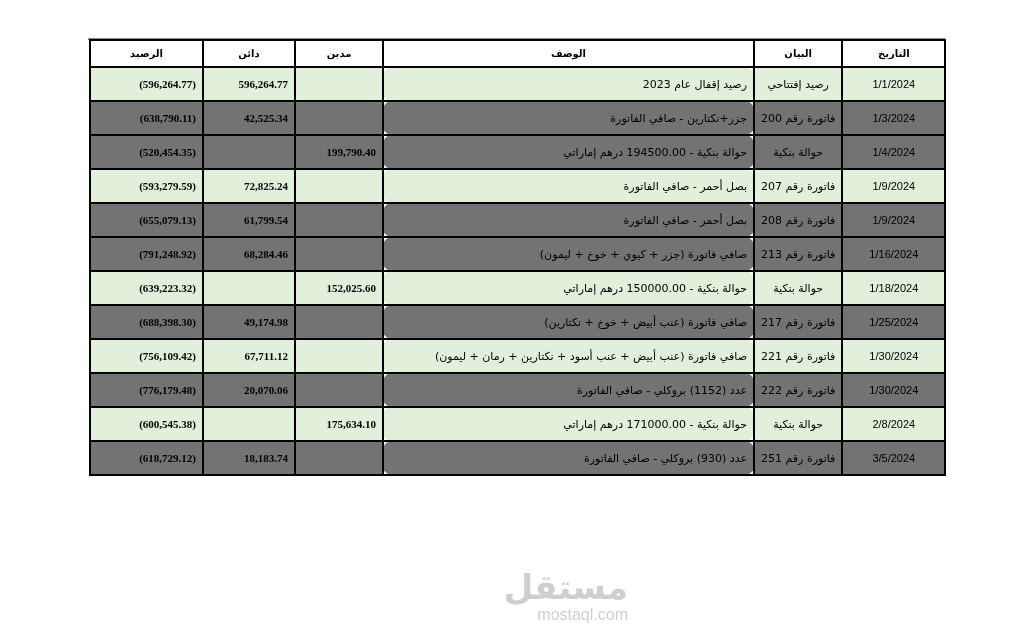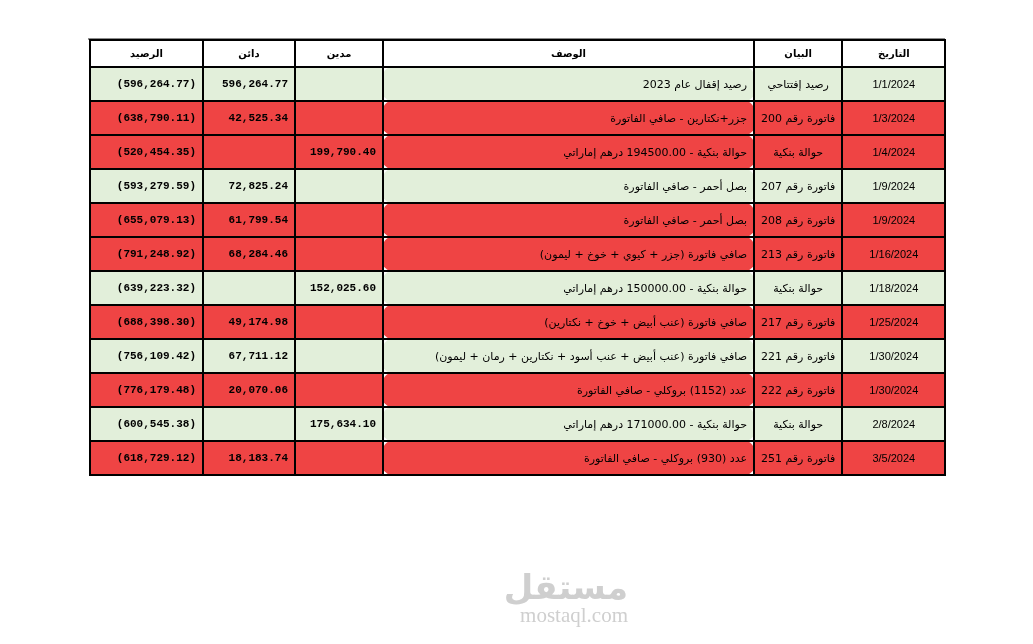--- a/index.html
+++ b/index.html
@@ -44,24 +44,24 @@
       text-align: center;
       background: #ffffff;
       color: #000;
     }
     table.ledger td {
       height: 32px;
       font-size: 11px;
       color: #000;
     }
     tr.shaded td { background: #e2efda; }
-    tr.plain td { background: #ef4444; }
+    tr.plain td { background: #737373; }
     td.num {
       text-align: right;
-      font-family: Liberation Mono, monospace;
+      font-family: Liberation Serif, serif;
       font-weight: bold;
       font-size: 11.5px;
       color: #1a1a1a;
       padding-right: 10px;
     }
     td.desc {
       direction: rtl;
       text-align: right;
       font-family: "DejaVu Sans", sans-serif;
       font-size: 10.5px;
@@ -93,22 +93,22 @@
     }
     .watermark .wm-ar {
       font-family: "DejaVu Sans", sans-serif;
       font-weight: bold;
       font-size: 34px;
       line-height: 34px;
       direction: rtl;
       letter-spacing: 1px;
     }
     .watermark .wm-en {
-      font-family: Liberation Serif, serif;
-      font-size: 21px;
+      font-family: Liberation Sans, sans-serif;
+      font-size: 16px;
       line-height: 18px;
       margin-top: 2px;
     }
   </style>
 </head>
 <body>
 
 <div class="top-line"></div>
 
 <table class="ledger">

